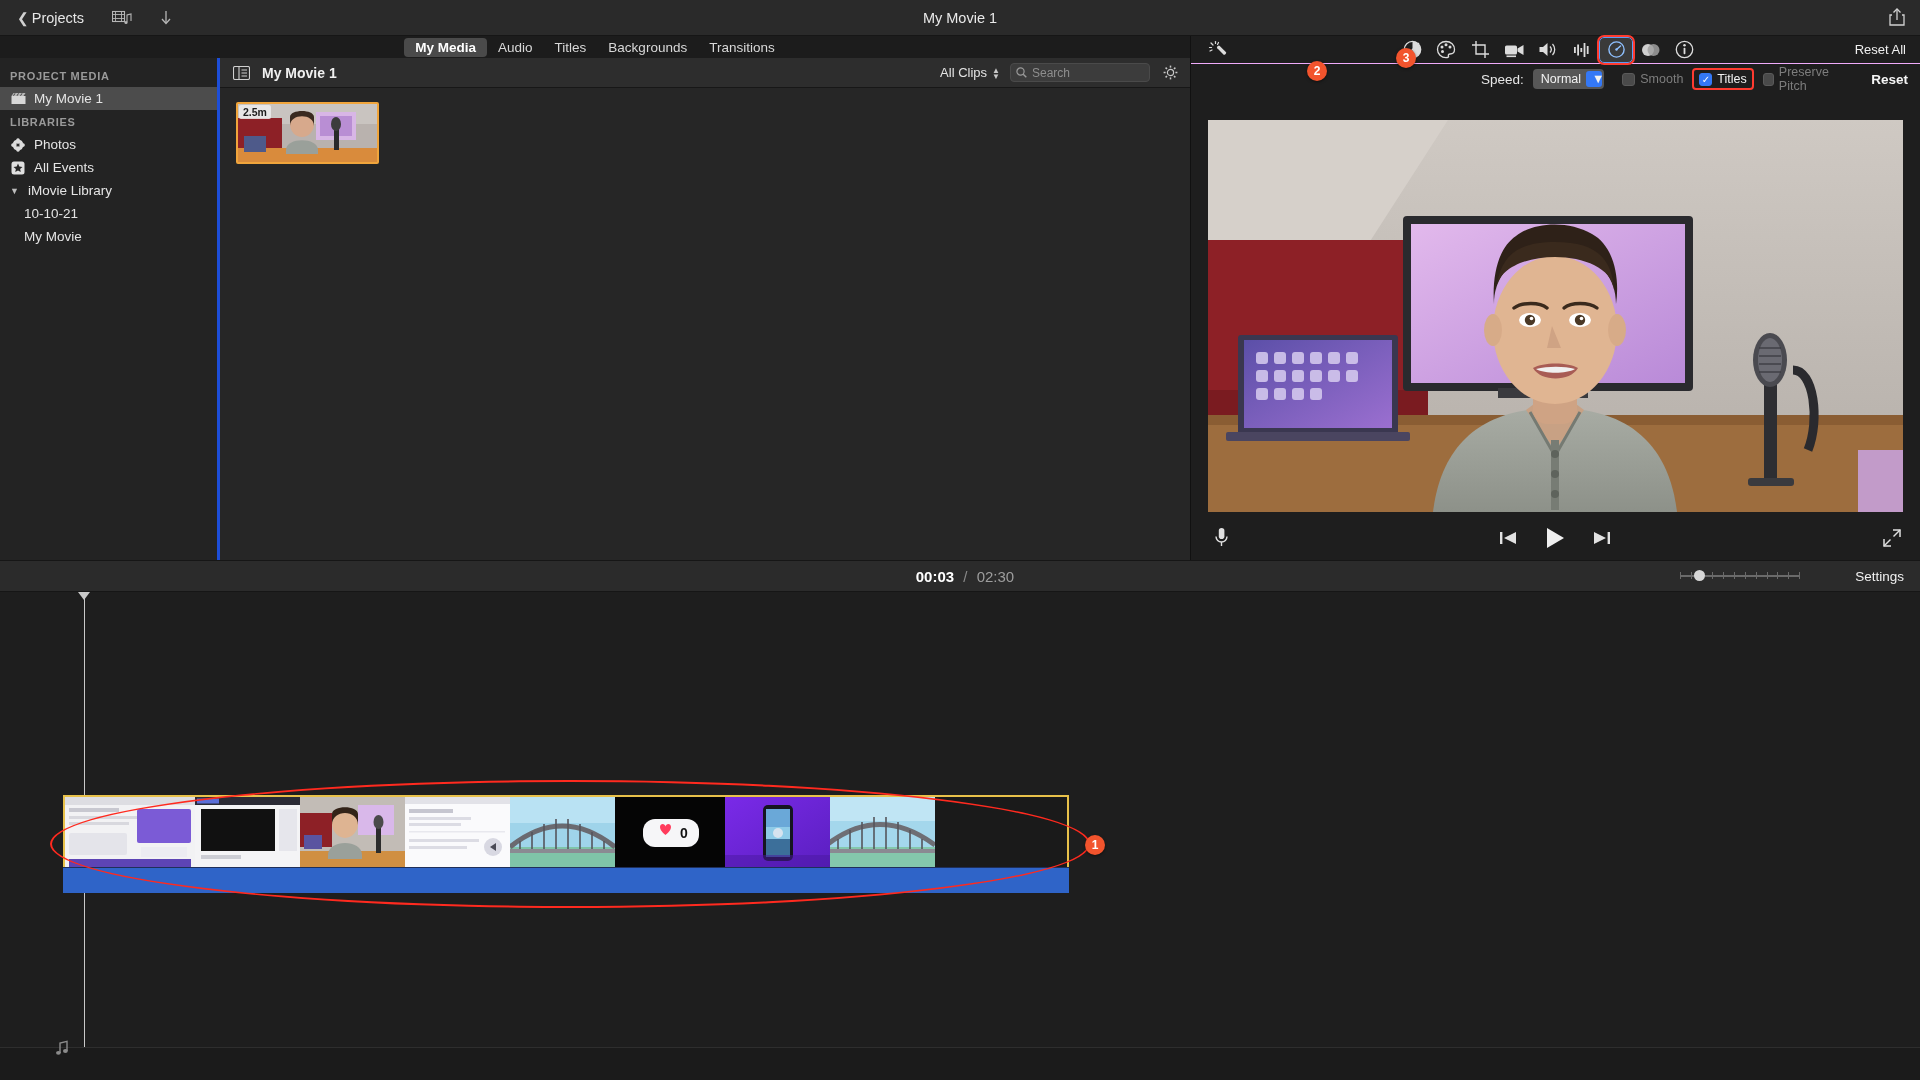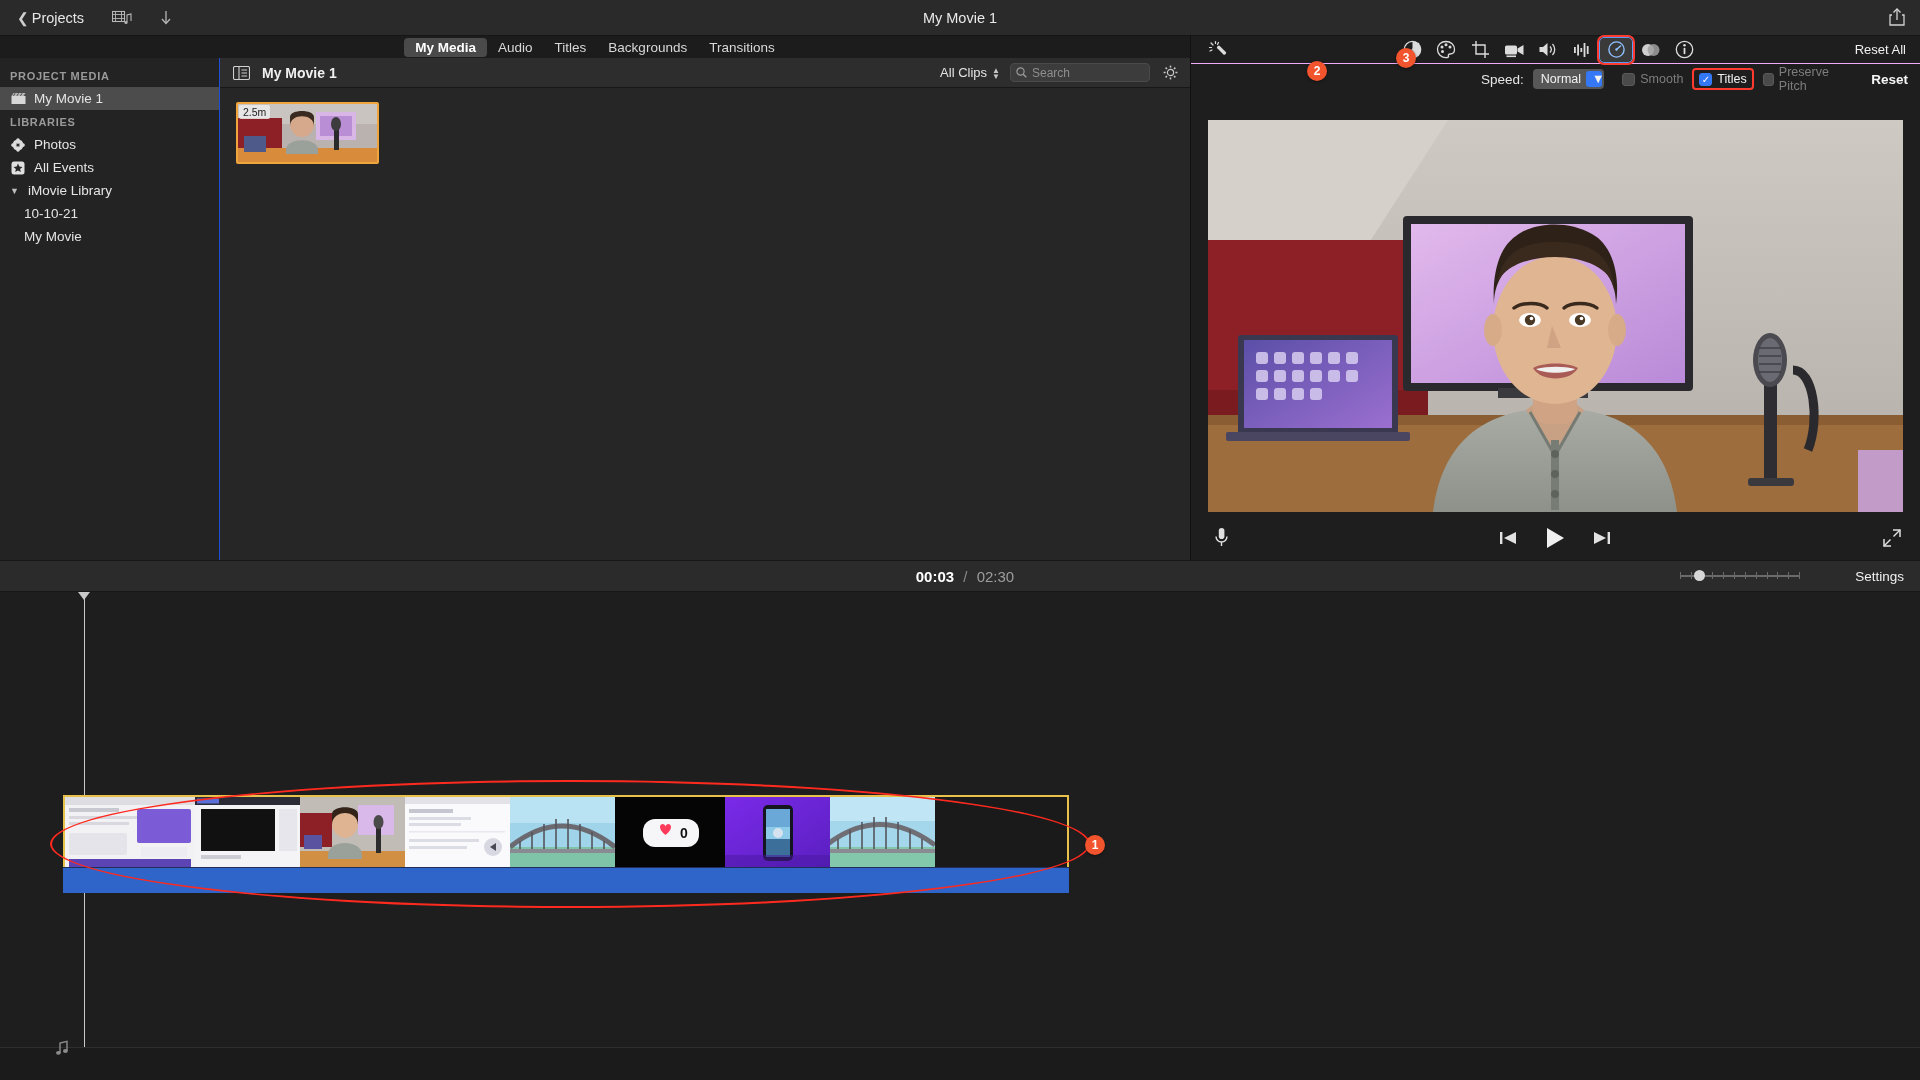--- a/index.html
+++ b/index.html
@@ -38,21 +38,21 @@
     position:absolute; left:0; top:36px; width:1190px; height:22px;
     background:#1c1c1c;
     display:flex; align-items:center; justify-content:center; gap:0px;
   }
   .tab { font-size:13.5px; color:#d8d8d8; padding:2px 11px; border-radius:4px; cursor:default; }
   .tab.active { background:#4a4a4a; color:#ffffff; font-weight:bold; }
 
   
   .sidebar {
     position:absolute; left:0; top:58px; width:220px; height:502px;
-    background:#232323; border-right:1px solid #1d4ed8;
+    background:#232323; border-right:3px solid #1d4ed8;
     padding-top:6px;
   }
   .sb-head {
     font-size:11px; font-weight:bold; letter-spacing:.7px;
     color:#9a9a9a; padding:6px 10px 5px 10px;
   }
   .sb-item {
     display:flex; align-items:center; gap:8px;
     height:23px; padding:0 10px; font-size:13.5px; color:#e4e4e4; cursor:default;
   }
@@ -84,21 +84,21 @@
   }
   .searchbox input {
     background:transparent; border:none; outline:none;
     color:#e0e0e0; font-size:12px; width:100%;
     font-family:"Liberation Sans", sans-serif;
   }
   .searchbox input::placeholder { color:#8e8e8e; }
   .gear-btn { width:20px; height:20px; display:flex; align-items:center; justify-content:center; }
 
   .clipgrid { padding:14px 16px; }
-  .clipcard { position:relative; width:161px; cursor:default; }
+  .clipcard { position:relative; width:161px; cursor:default;font-weight:bold; }
   .clipthumb {
     width:143px; height:62px; border:2px solid #f0a53c; border-radius:2px;
     overflow:hidden; position:relative; background:#333;
   }
   .dur-badge {
     position:absolute; left:3px; top:3px; z-index:4;
     background:rgba(235,235,235,.88); color:#1c1c1c;
     font-size:10.5px; padding:1px 4px; border-radius:2px;
   }
 

